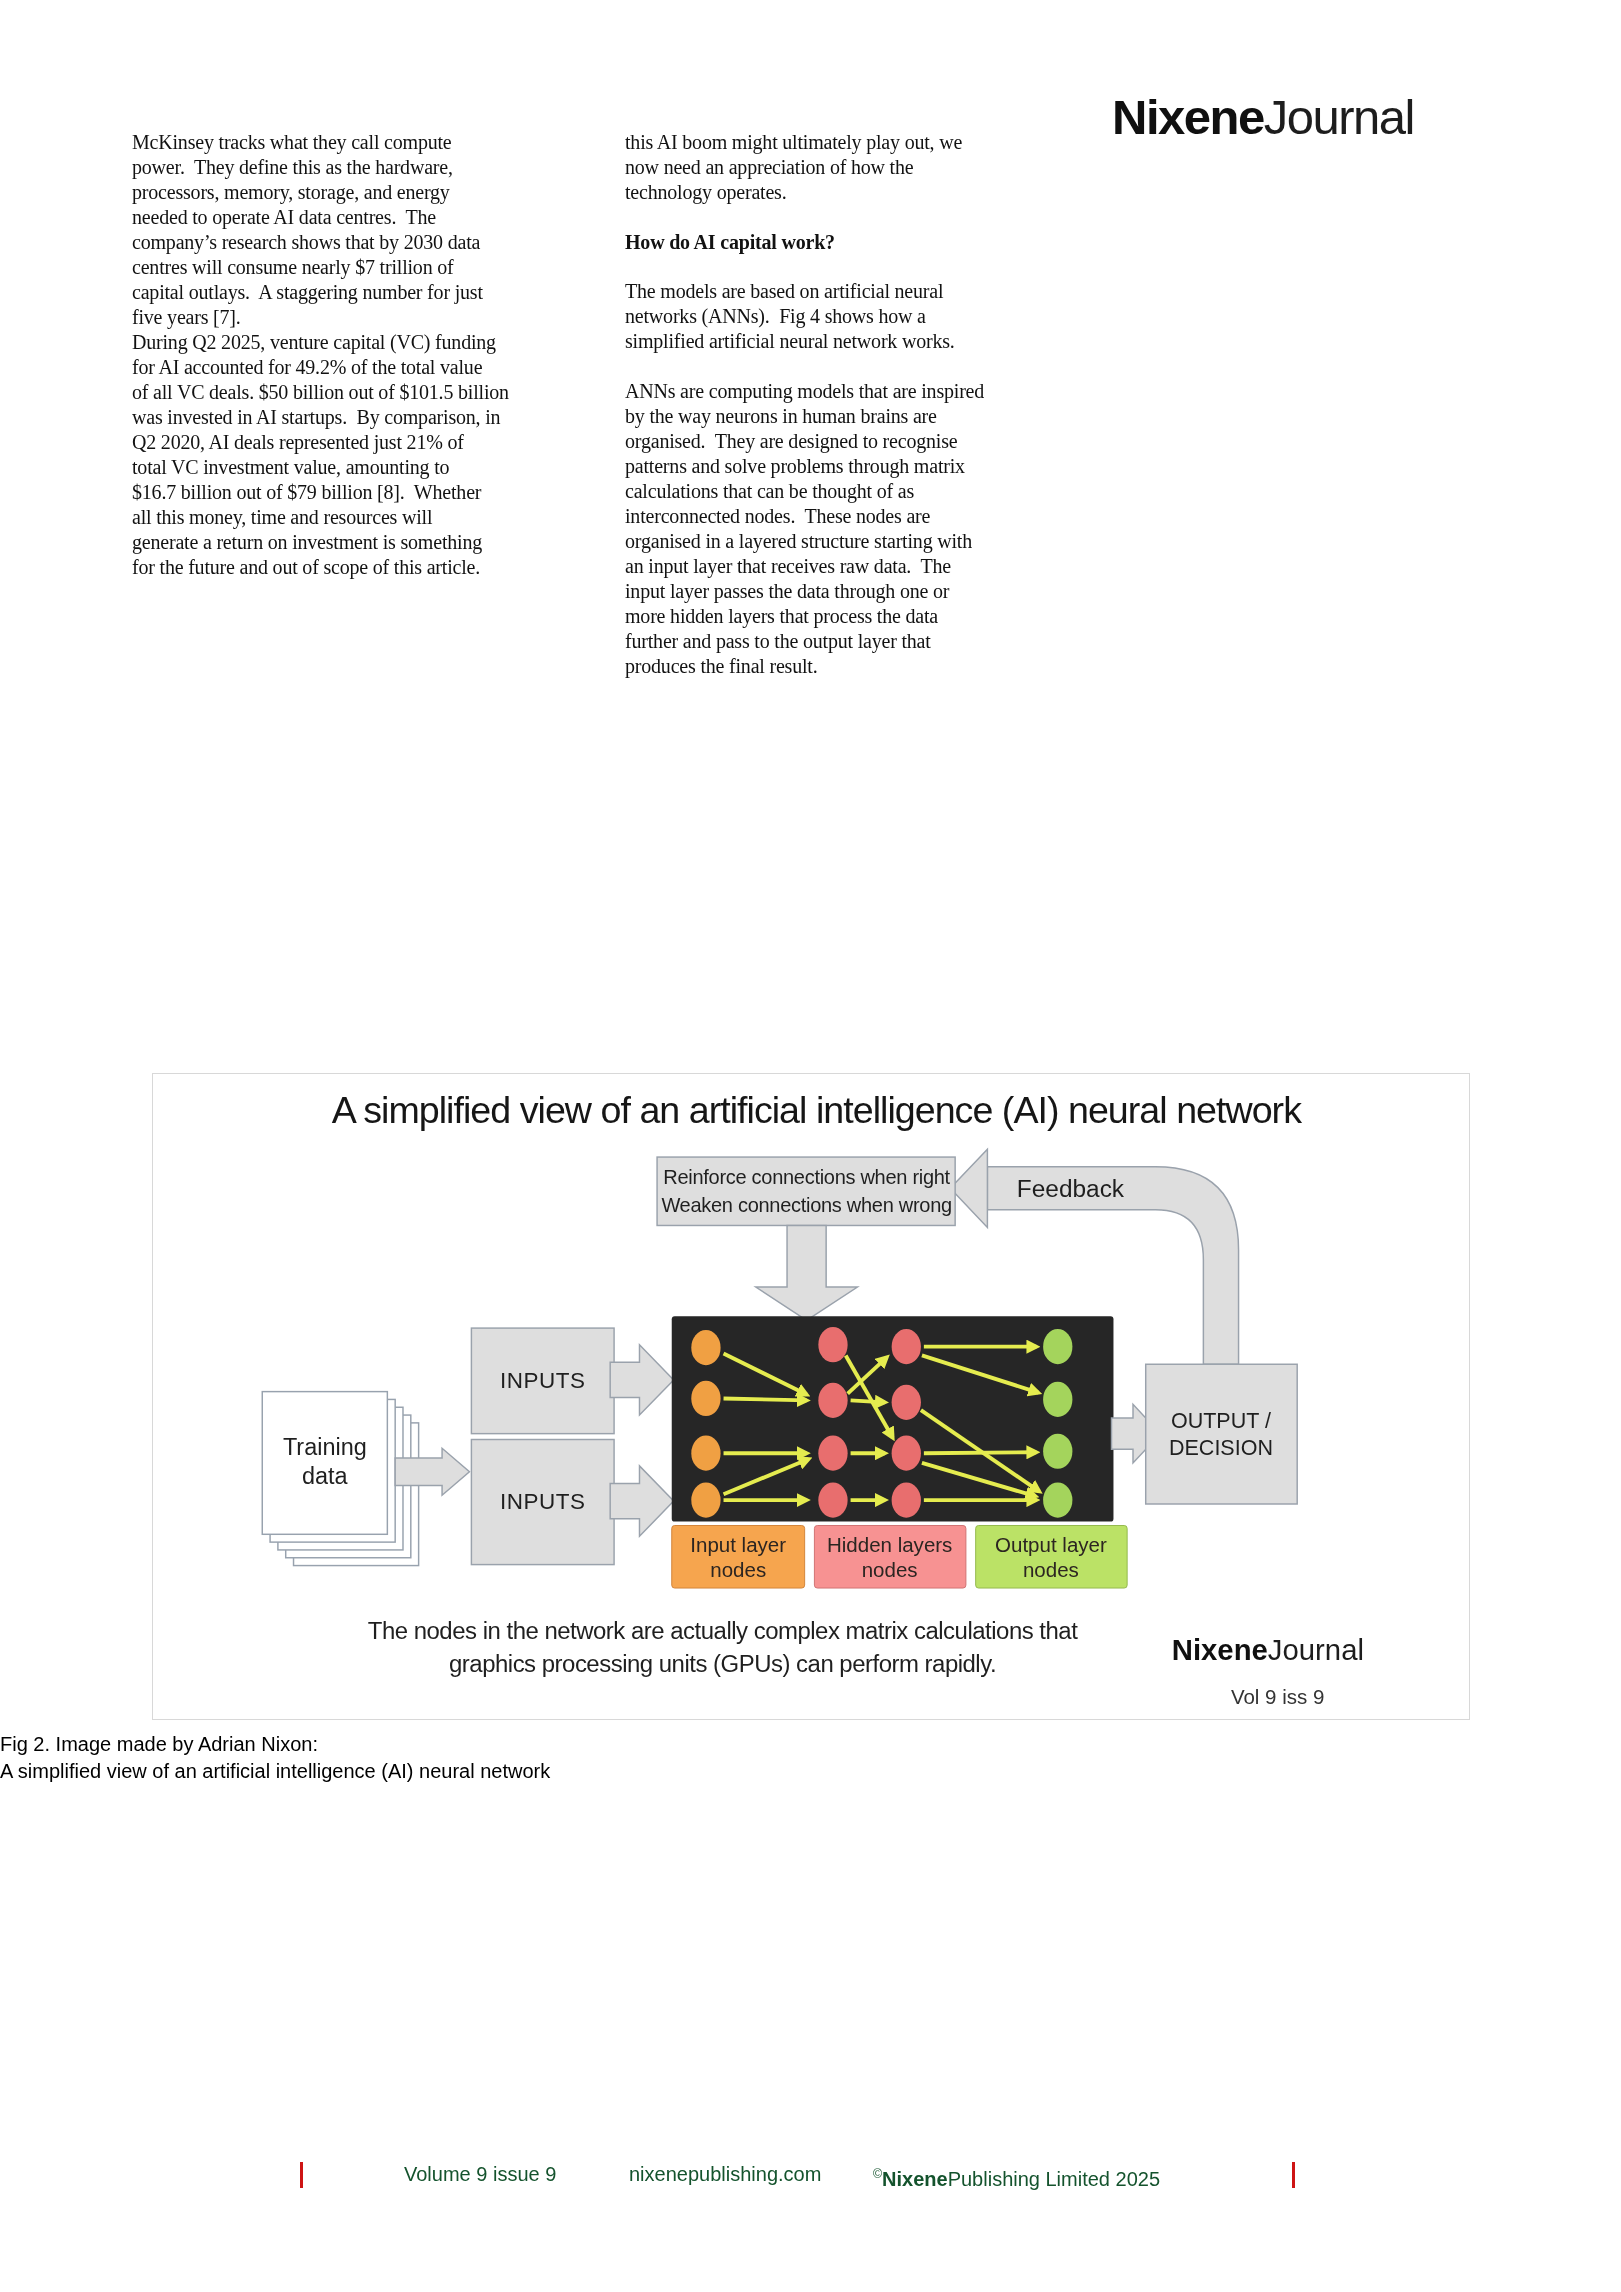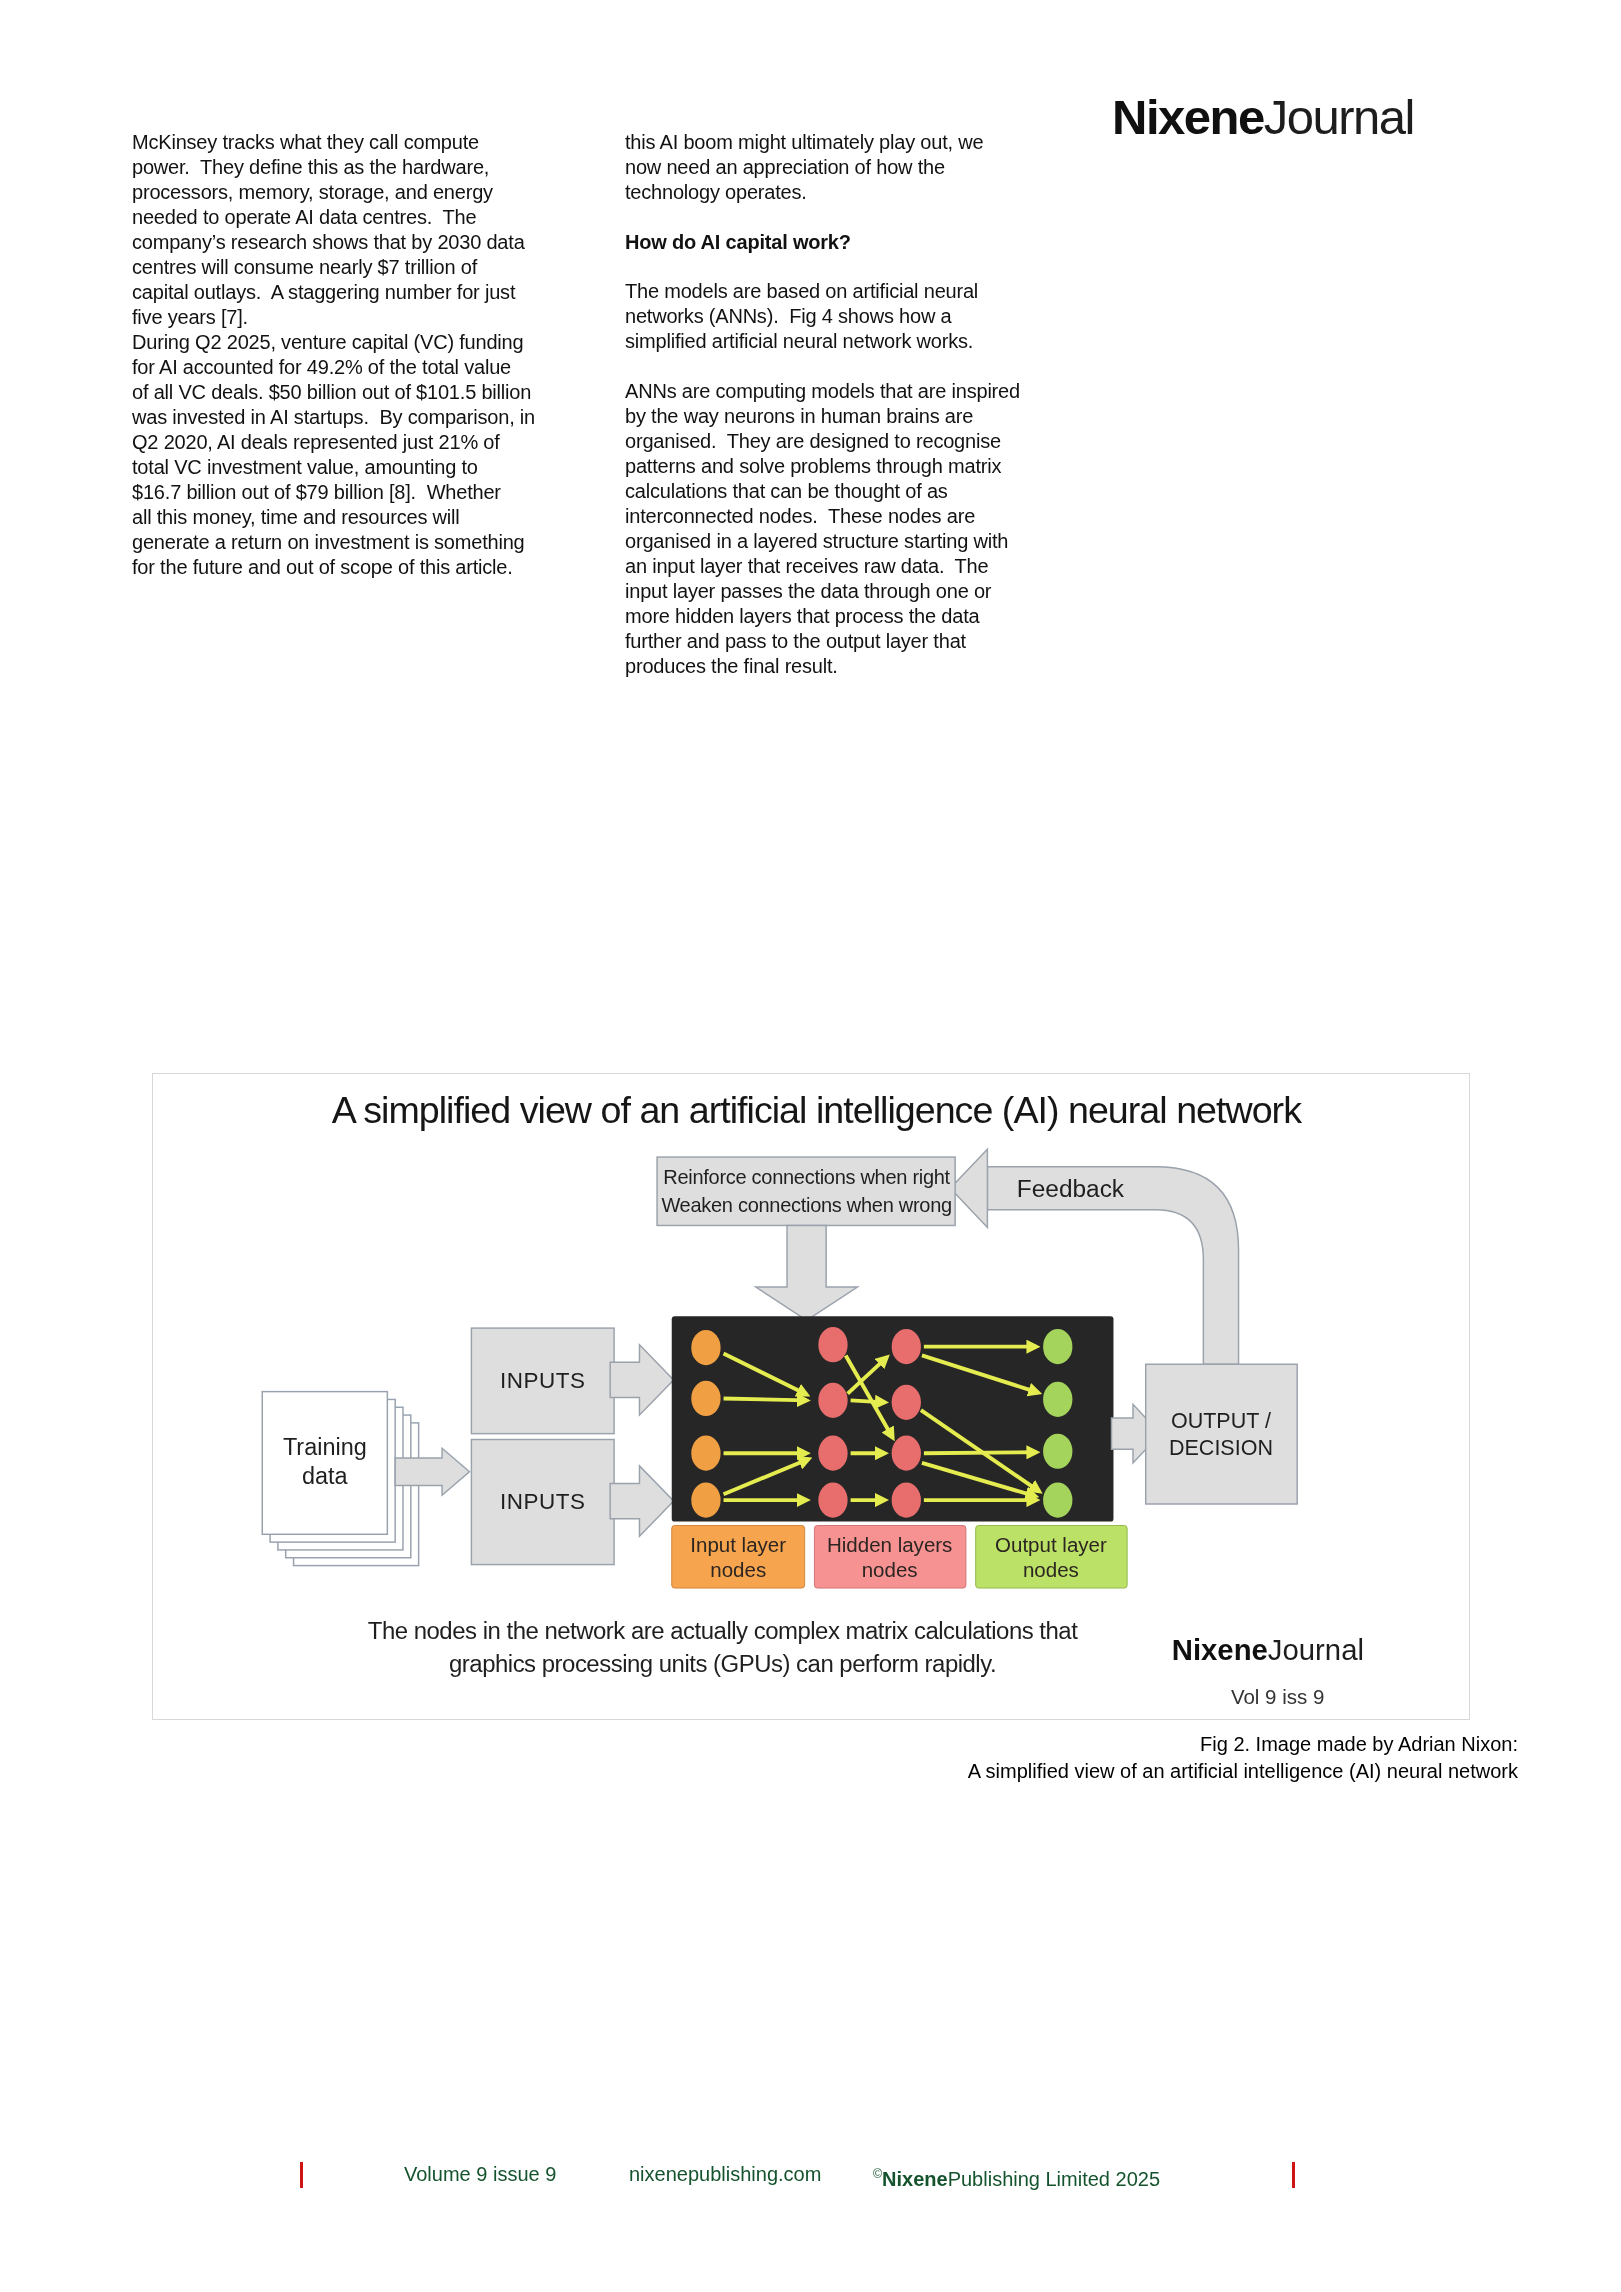--- a/index.html
+++ b/index.html
@@ -9,21 +9,21 @@
     -webkit-font-smoothing:antialiased;
   }
   #page{position:absolute;inset:0;overflow:hidden;}
 
   
   .logo{position:absolute;top:59px;right:207px;font-size:49px;letter-spacing:-1.5px;white-space:nowrap;margin-top:30px;}
   .logo .b{font-weight:700;color:#101010;}
   .logo .l{font-weight:400;color:#1d1d1d;}
 
   
-  .col{position:absolute;top:130px;font-size:20px;line-height:25px;letter-spacing:-0.2px;color:#121212;}
+  .col{position:absolute;top:130px;font-size:20px;line-height:25px;letter-spacing:-0.2px;color:#121212;font-family:Liberation Serif, serif;}
   .col p{margin:0 0 24.5px 0;white-space:pre-wrap;}
   #col-left{left:132px;width:470px;}
   #col-right{left:577px;width:470px;margin-left:48px;}
   .heading{font-weight:700;}
 
   
   .figure{position:absolute;left:152px;top:1073px;width:1318px;height:647px;background:#ffffff;border:1px solid #d8d8d8;box-sizing:border-box;}
   .figure svg{display:block;width:100%;height:100%;}
   svg text{font-family:"Liberation Sans",sans-serif;fill:#1f1f1f;}
   .f-title{font-size:38.5px;letter-spacing:-1px;fill:#161616;}
@@ -35,21 +35,21 @@
   .f-legend{font-size:21px;fill:#2c2521;}
   .f-note{font-size:24.5px;letter-spacing:-0.5px;}
   .f-brand-b{font-size:30px;font-weight:700;fill:#101010;}
   .f-brand-l{font-size:30px;fill:#1d1d1d;}
   .f-vol{font-size:21px;fill:#333333;}
   .shape{fill:#dedede;stroke:#9aa2ac;stroke-width:1.5;}
   .sheet{fill:#ffffff;stroke:#98a2ae;stroke-width:1.5;}
   .edge-line{fill:none;stroke-width:4;}
 
   
-  .fig-caption{position:absolute;top:1731px;left:0;width:1518px;text-align:right;font-size:20px;line-height:27px;color:#000;}
+  .fig-caption{position:absolute;top:1731px;left:0;width:1518px;text-align:left;font-size:20px;line-height:27px;color:#000;}
 
   
   .footer{position:absolute;top:2161px;left:0;width:1621px;height:29px;font-size:20px;color:#14532d;}
   .footer .item{position:absolute;top:0;line-height:27.4px;white-space:nowrap;}
   .red-bar{position:absolute;top:1px;width:2.9px;height:25.5px;background:#ce1414;}
   .copy sup{font-size:12.3px;}
   .copy .b{font-weight:700;}
 </style>
 </head>
 <body>

